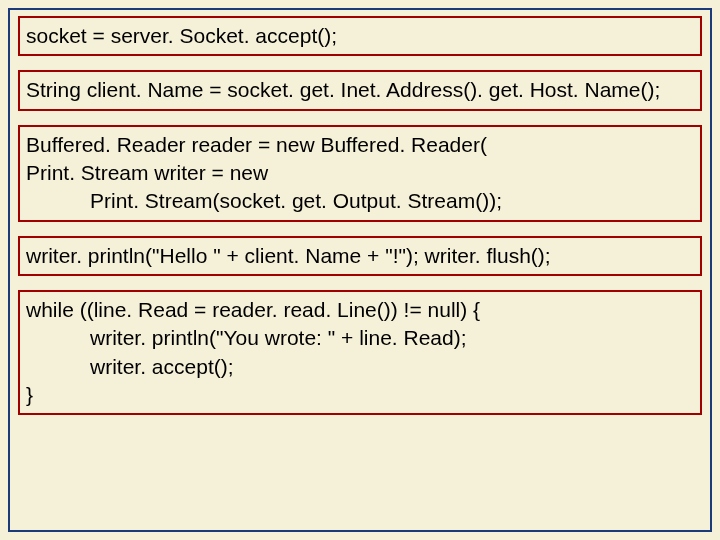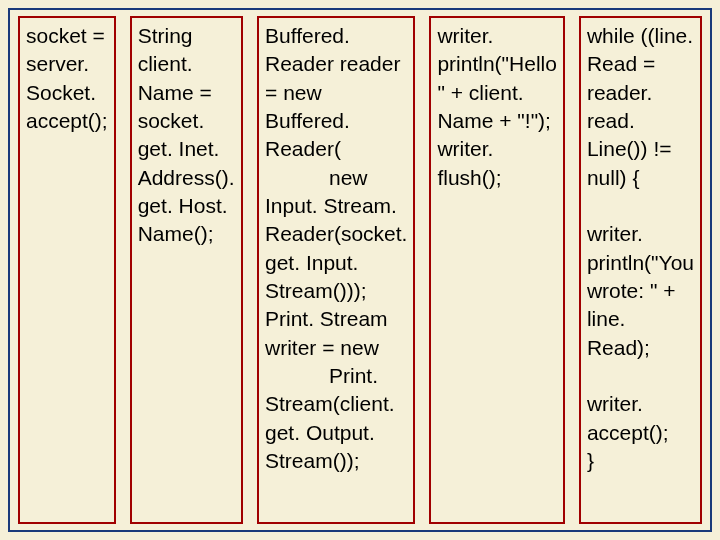--- a/index.html
+++ b/index.html
@@ -12,21 +12,21 @@
     box-sizing: border-box;
   }
   .outer-frame {
     margin: 8px;
     width: 704px;
     height: 524px;
     border: 2px solid #1a3a7a;
     box-sizing: border-box;
     padding: 6px 8px;
     display: flex;
-    flex-direction: row;
+    flex-direction: column;
     gap: 14px;
   }
   .code-box {
     border: 2px solid #a00000;
     background: #f5f0d8;
     padding: 4px 6px;
     font-size: 21px;
     line-height: 1.35;
     color: #000;
     font-family: Arial, Helvetica, sans-serif;
@@ -50,27 +50,24 @@
 
   <div class="code-box">
     <div>String client. Name = socket. get. Inet. Address(). get. Host. Name();</div>
   </div>
 
   <div class="code-box">
     <div>
       <span>Buffered. Reader reader = </span><span class="kw">new</span><span> Buffered. Reader(</span>
     </div>
     <div>
-      <span class="indent"></span><span class="kw">new</span><span> Input. Stream. Reader(socket. get. Input. Stream()));</span>
-    </div>
-    <div>
       <span>Print. Stream writer = </span><span class="kw">new</span>
     </div>
     <div>
-      <span class="indent"></span><span>Print. Stream(client. get. Output. Stream());</span>
+      <span class="indent"></span><span>Print. Stream(socket. get. Output. Stream());</span>
     </div>
   </div>
 
   <div class="code-box">
     <div>writer. println("Hello " + client. Name + "!"); writer. flush();</div>
   </div>
 
 
   <div class="code-box">
     <div>

